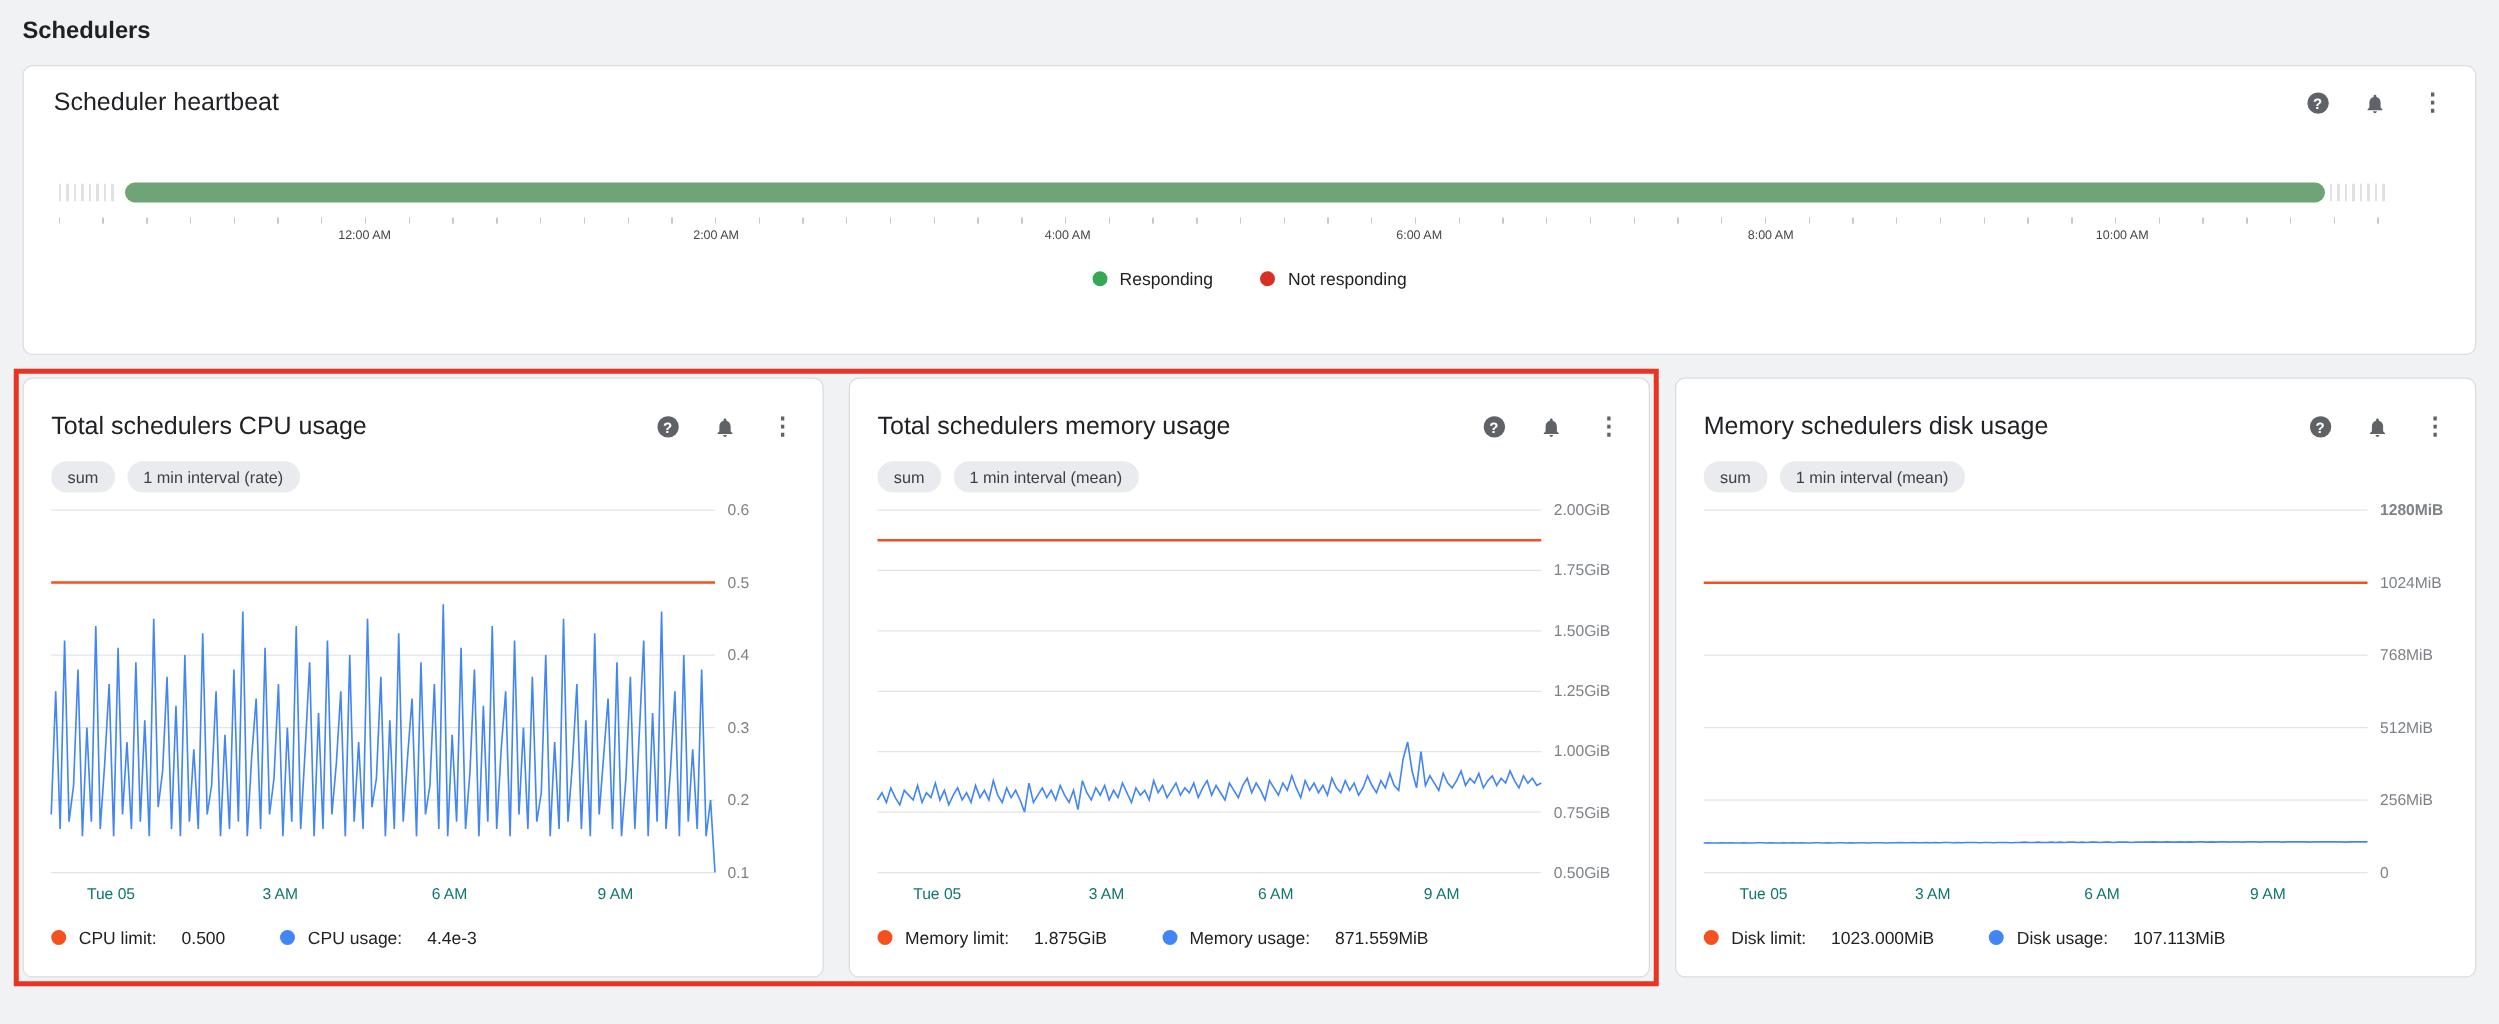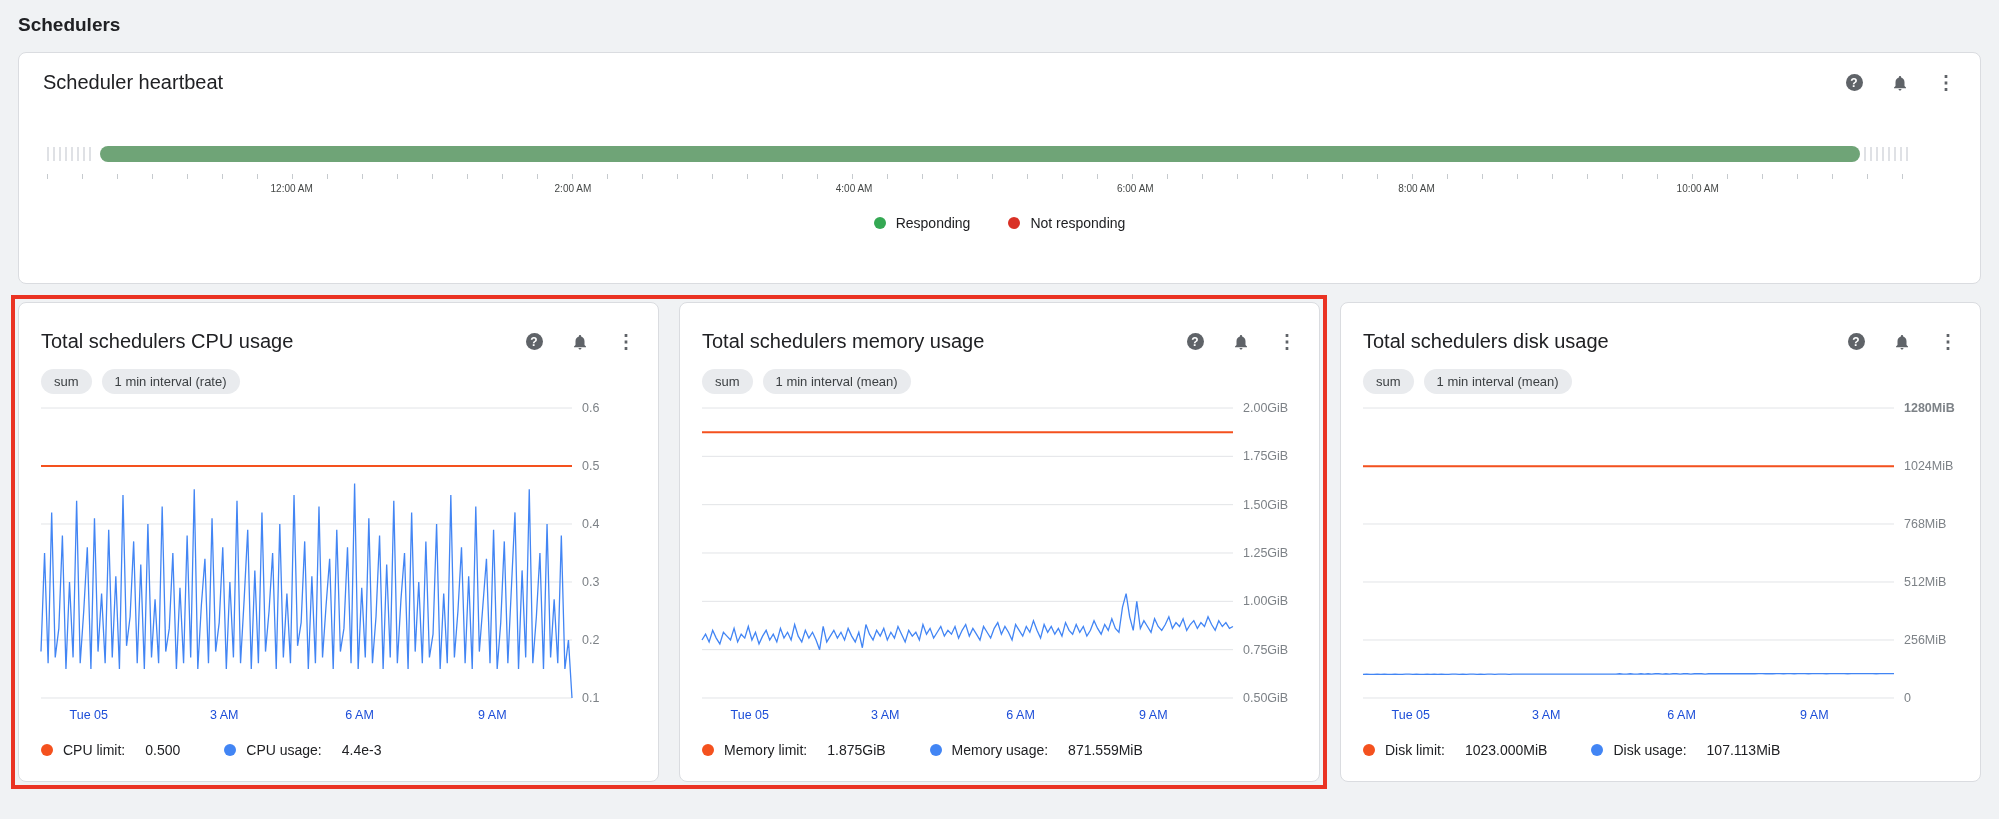--- a/index.html
+++ b/index.html
@@ -45,21 +45,21 @@
   .hl-box { position:absolute; inset:-7px; border:4px solid #ea3323; pointer-events:none; z-index:5; }
 
   .chart-card { width:641px; height:480px; padding:27px 22px 12px; display:flex; flex-direction:column; }
   .chips { display:flex; gap:10px; margin-top:16px; }
   .chip { background:#e9ebee; border-radius:14px; padding:5px 13px; font-size:13px; color:#3c4043; cursor:pointer; }
 
   .chart-body { display:flex; margin-top:14px; }
   .plot-col { flex:1; min-width:0; }
   .plot { height:290px; position:relative; }
   .plot svg { position:absolute; inset:0; width:100%; height:100%; overflow:visible; }
-  .x-axis { position:relative; height:20px; margin-top:8px; font-size:12.5px; color:#1d4ed8; }
+  .x-axis { position:relative; height:20px; margin-top:8px; font-size:12.5px; color:#0f766e; }
   .xtick { position:absolute; top:2px; transform:translateX(-50%); white-space:nowrap; }
   .y-axis { width:64px; position:relative; height:290px; font-size:12.5px; color:#7d8287; }
   .ytick { position:absolute; left:10px; transform:translateY(-50%); white-space:nowrap; }
 
   .legend { display:flex; gap:44px; margin-top:16px; align-items:center; font-size:14px; color:#202124; }
   .legend-value { margin-left:10px; }
 </style>
 </head>
 <body>
 
@@ -239,21 +239,21 @@
             <span class="legend-dot" style="background: rgb(66, 133, 244);"></span>
             <span>Memory usage:</span>
             <span class="legend-value">871.559MiB</span>
           </div>
         </div>
       </div>
     </div>
 
     <div class="card chart-card">
       <div class="card-head">
-        <div class="card-title">Total schedulers disk usage</div>
+        <div class="card-title">Memory schedulers disk usage</div>
         <div class="icons">
           <span class="icon-btn">
             <span class="help-circle">?</span>
           </span>
           <span class="icon-btn">
             <svg width="18" height="18" viewBox="0 0 24 24" fill="#5f6368">
               <path d="M12 22c1.1 0 2-.9 2-2h-4c0 1.1.9 2 2 2zm6-6v-5c0-3.07-1.64-5.64-4.5-6.32V4c0-.83-.67-1.5-1.5-1.5s-1.5.67-1.5 1.5v.68C7.64 5.36 6 7.92 6 11v5l-2 2v1h16v-1l-2-2z"></path>
             </svg>
           </span>
           <span class="icon-btn dots">⋮</span>

